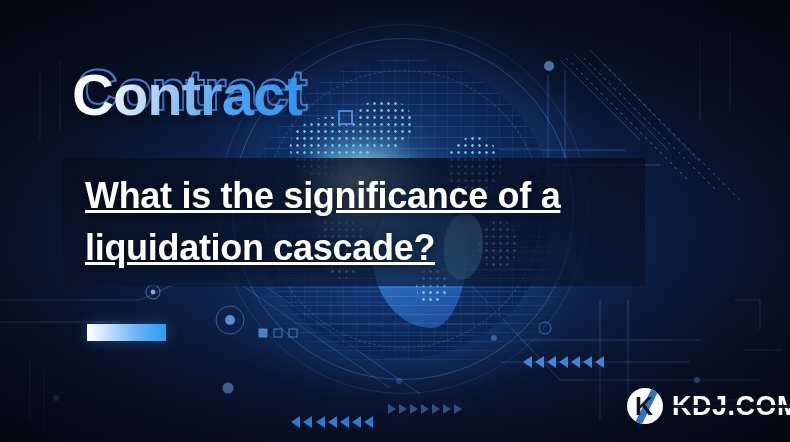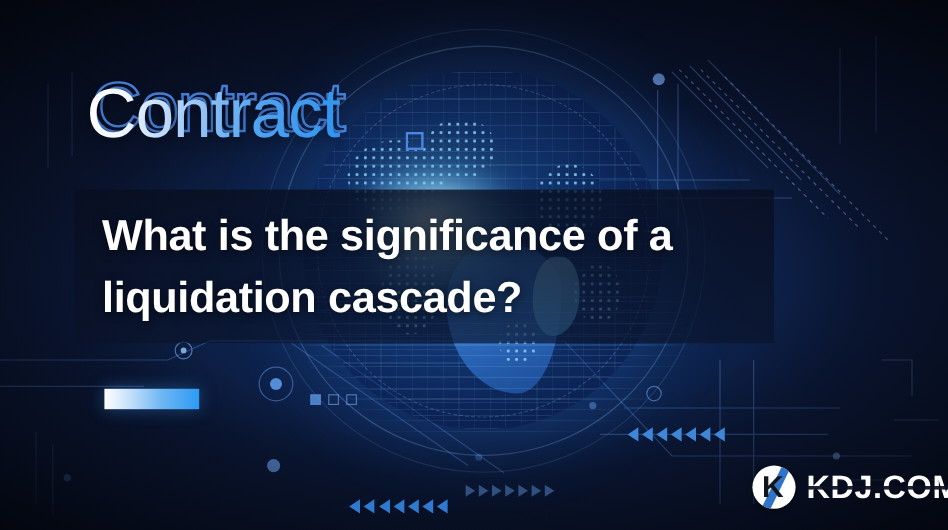--- a/index.html
+++ b/index.html
@@ -93,21 +93,21 @@
   .scanlines{
     position:absolute;left:250px;top:250px;width:320px;height:110px;
     background:repeating-linear-gradient(0deg, rgba(160,215,255,.14) 0 1px, rgba(0,0,0,0) 1px 9px);
     -webkit-mask-image:radial-gradient(ellipse 55% 120% at 50% 0%, #000 0 70%, transparent 100%);
     mask-image:radial-gradient(ellipse 55% 120% at 50% 0%, #000 0 70%, transparent 100%);
   }
   .circuit{position:absolute;inset:0;}
   
   .title-wrap{position:absolute;left:72px;top:66px;}
   .title{
-    position:relative;font-size:58px;font-weight:normal;line-height:1;
+    position:relative;font-size:58px;font-weight:bold;line-height:1;
     letter-spacing:-1px;
   }
   .title .outline{
     position:absolute;left:4px;top:-5px;
     color:transparent;
     -webkit-text-stroke:2px rgba(74,134,226,.95);
     text-stroke:2px rgba(74,134,226,.95);
   }
   .title .fill{
     position:relative;
@@ -119,20 +119,21 @@
   
   .band{
     position:absolute;left:62px;top:158px;width:583px;height:128px;
     background:linear-gradient(180deg, rgba(8,14,32,.80) 0%, rgba(9,16,36,.74) 55%, rgba(10,18,40,.62) 100%);
   }
   .headline{
     position:absolute;left:85px;top:170px;width:570px;
     font-size:36px;font-weight:bold;color:#ffffff;line-height:1.45;
     text-shadow:0 2px 8px rgba(0,0,0,.6);
     letter-spacing:-.3px;
+    text-decoration:underline;
   }
   
   .accent-bar{
     position:absolute;left:87px;top:324px;width:79px;height:17px;
     background:linear-gradient(90deg,#ffffff 0%,#cfe6fb 22%,#6bb5f2 62%,#2d9bf5 100%);
     box-shadow:0 0 14px rgba(60,150,240,.4);
   }
   
   .arrows{position:absolute;display:flex;gap:3px;}
   .arrows i{display:block;width:0;height:0;}

